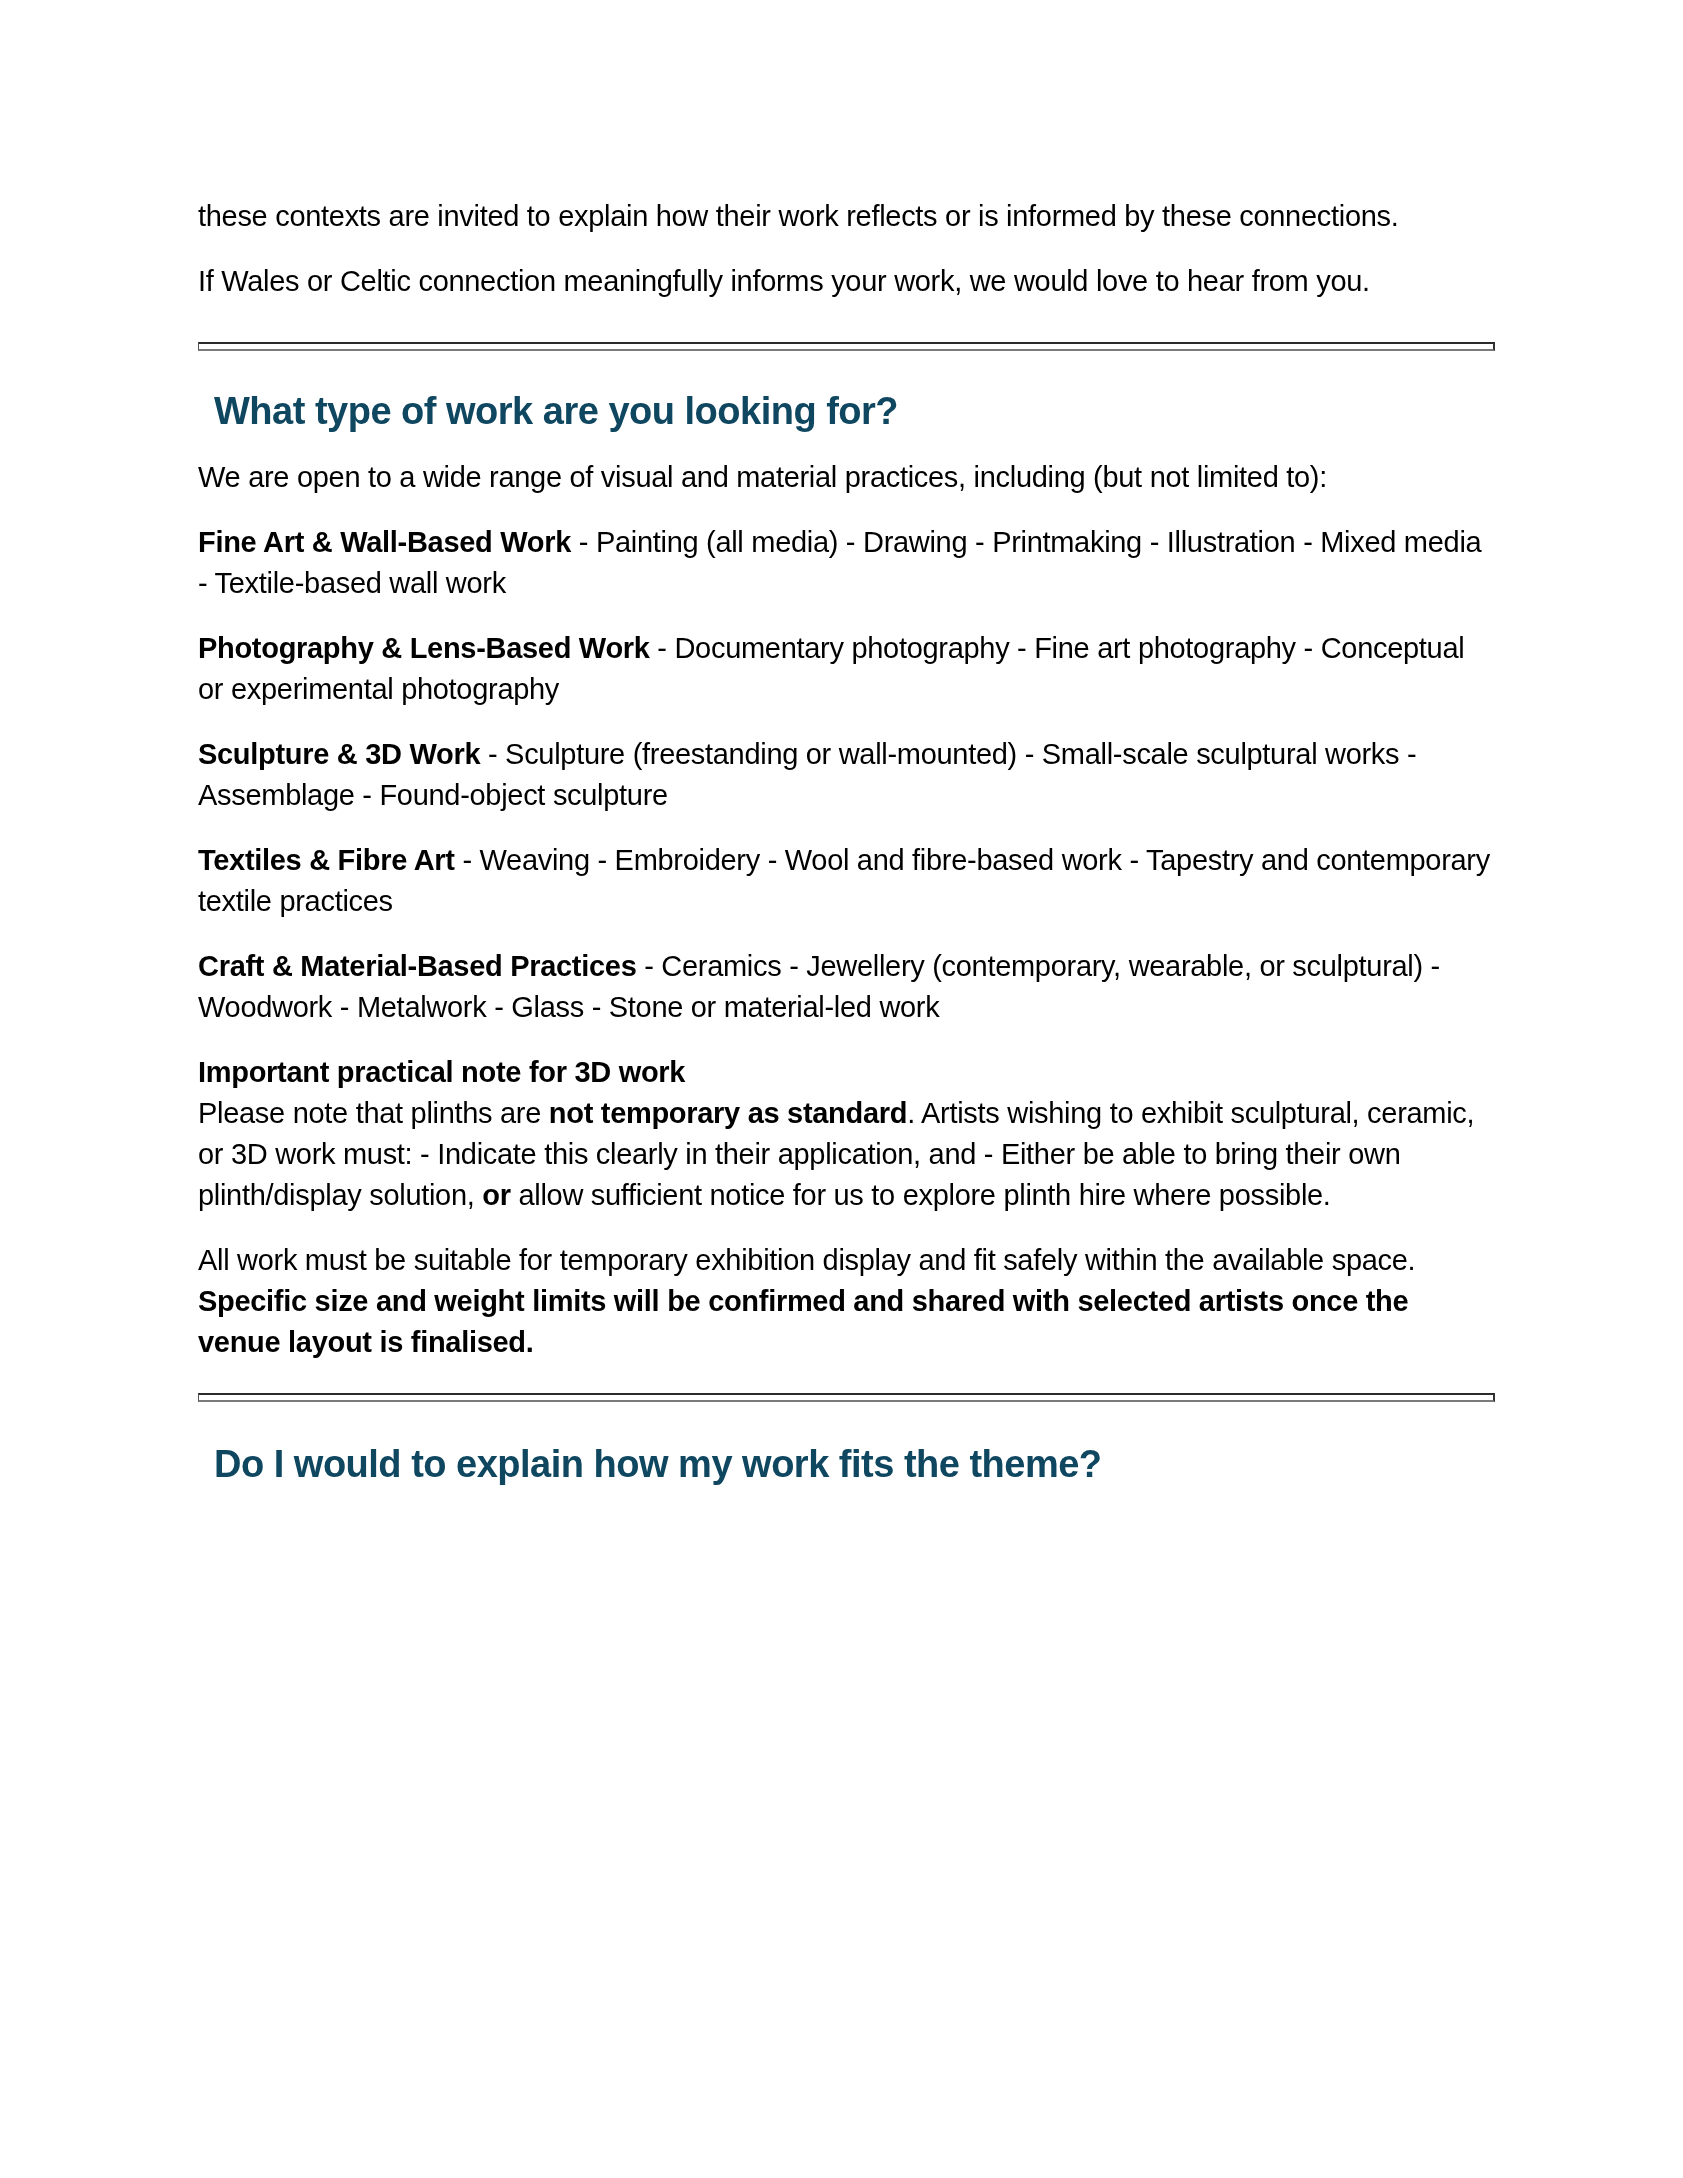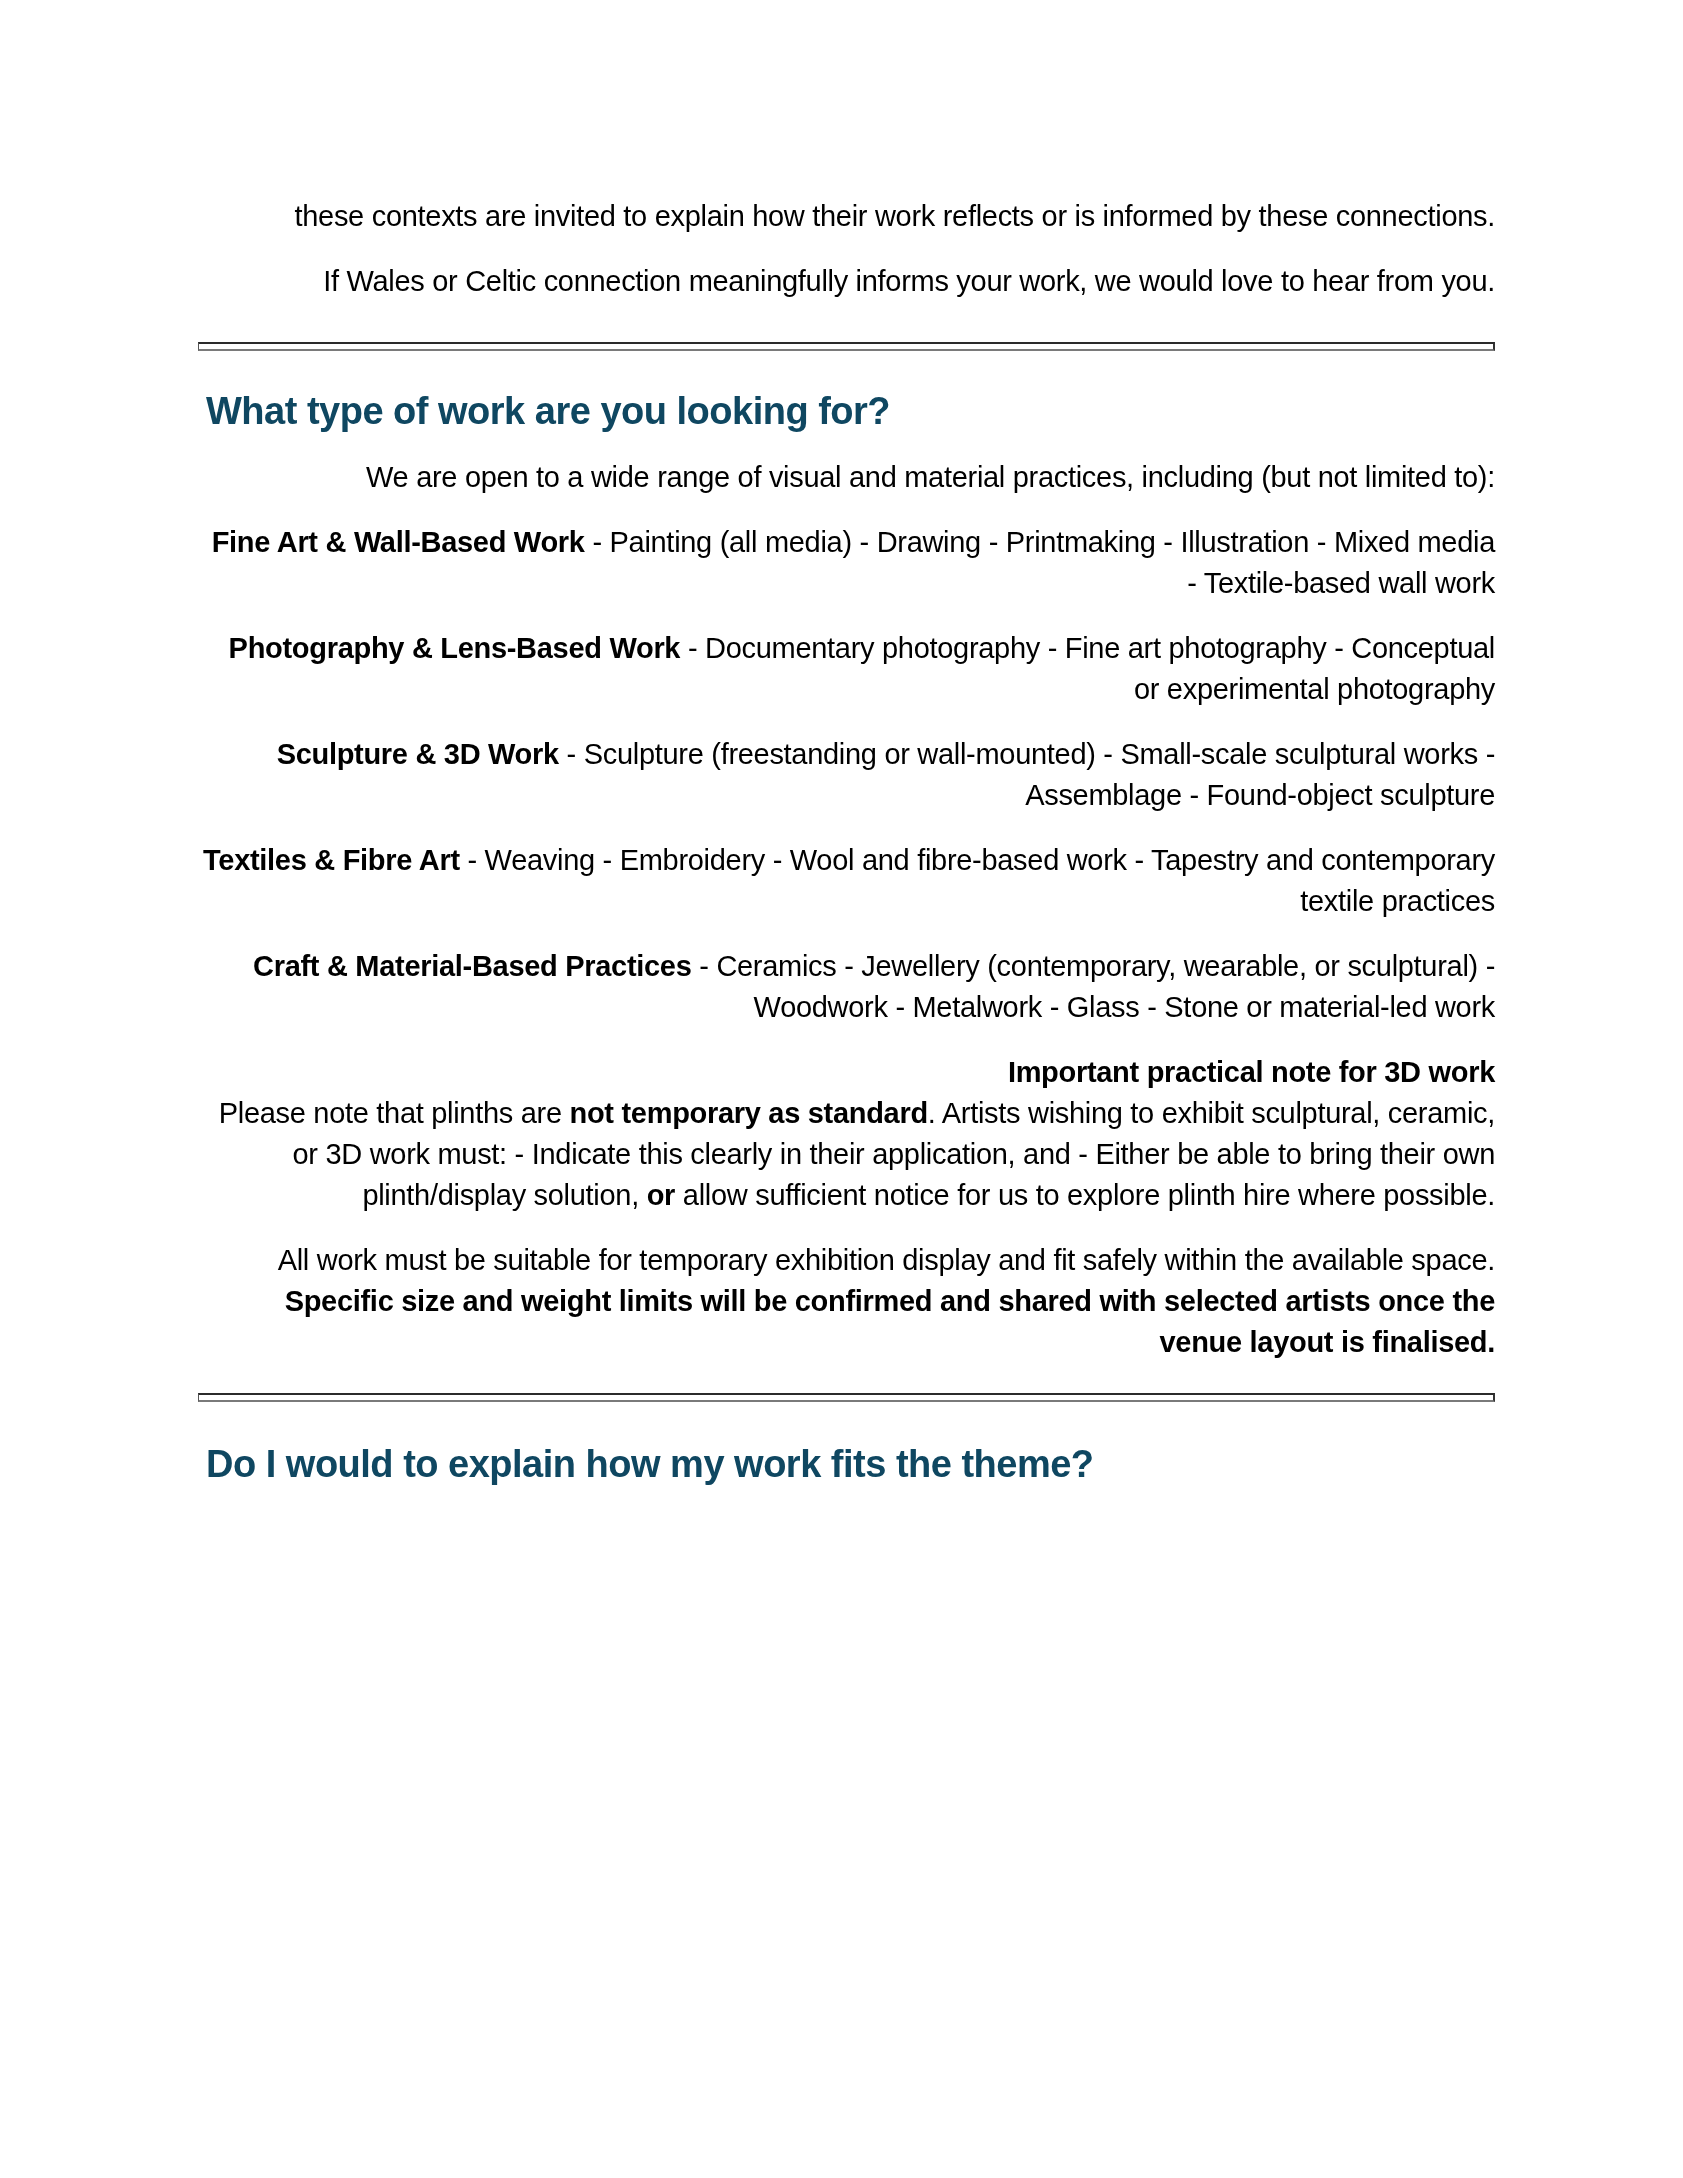--- a/index.html
+++ b/index.html
@@ -1,21 +1,21 @@
 <!DOCTYPE html>
 <html><head>
   <meta charset="utf-8">
   <style>
     html, body { margin: 0; padding: 0; background: #ffffff; }
     body { width: 1683px; height: 2178px; position: relative; overflow: hidden;
            font-family: "Liberation Sans", sans-serif; color: #000000; }
     .page { position: absolute; left: 198px; top: 196px; width: 1297px; }
-    p { margin: 0 0 24px 0; font-size: 29px; line-height: 41px; letter-spacing: -0.3px; text-align: right; }
+    p { margin: 0 0 24px 0; font-size: 29px; line-height: 41px; letter-spacing: -0.3px; }
     b { font-weight: 700; margin-top: 48px; }
-    h2 { margin: 8px; font-size: 38px; line-height: 48px; font-weight: 700;
+    h2 { margin: 16px; font-size: 38px; line-height: 48px; font-weight: 700;
          color: #0f4761; letter-spacing: -0.5px; }
     .rule { height: 5px; border-top: 2px solid #2b2b2b; border-bottom: 2px solid #7a7a7a;
             border-left: 1px solid #555; border-right: 2px solid #333; background: #ffffff; }
     .rule1 { margin: 40px 0 36px 0; }
     .rule2 { margin: 30px 0 38px 0; }
     .h2-gap { margin-bottom: 22px; }
     .tight { margin-bottom: 0; }
   </style>
 </head>
 <body>

